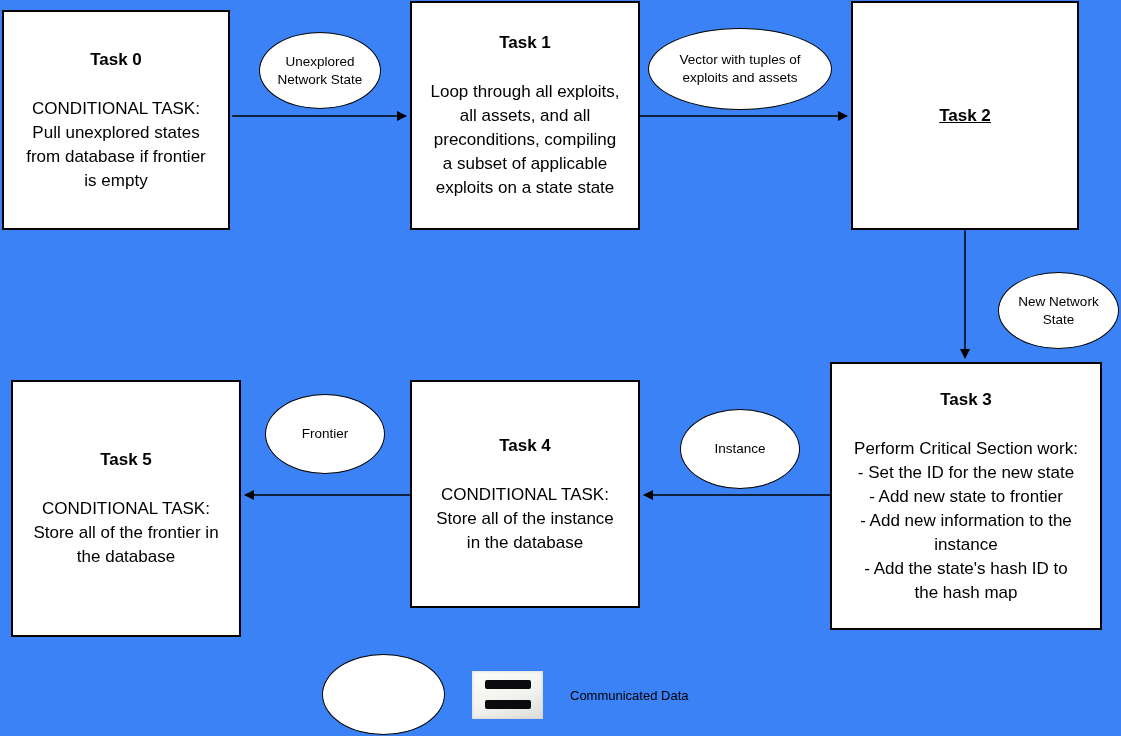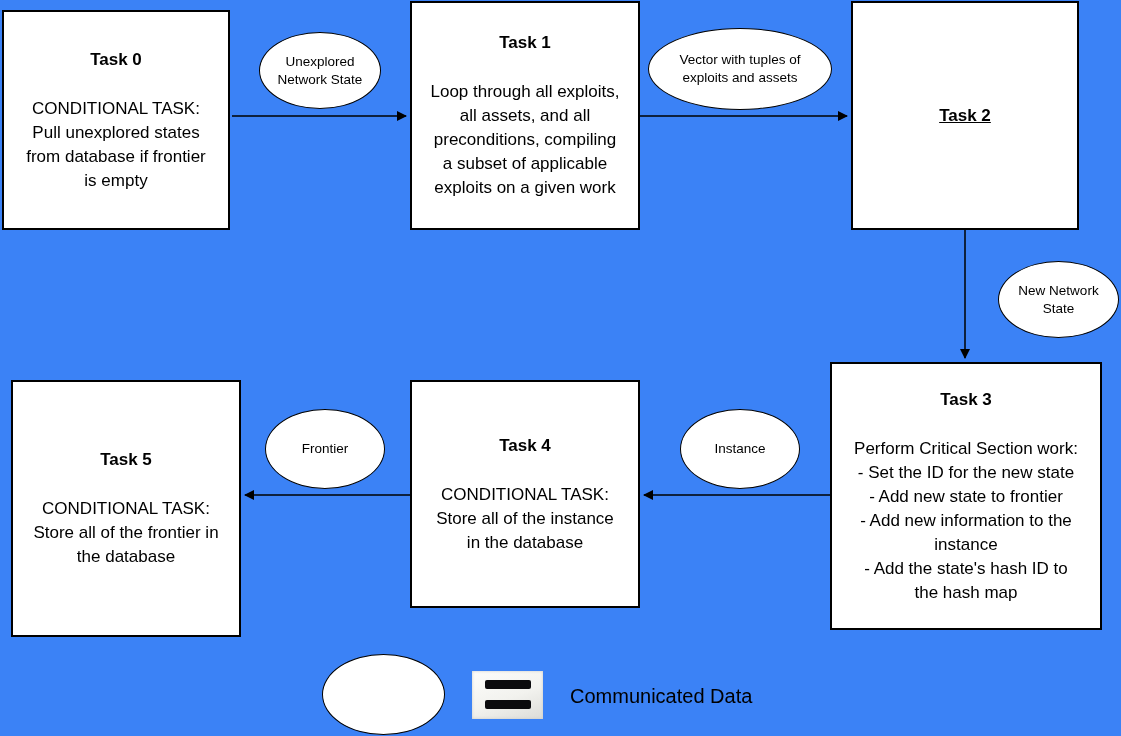--- a/index.html
+++ b/index.html
@@ -60,23 +60,23 @@
     display: flex;
     justify-content: center;
     align-items: center;
     text-align: center;
     font-size: 13.5px;
     line-height: 18px;
     white-space: pre-line;
   }
   #ellipse-unexplored { left: 259px; top: 32px;  width: 122px; height: 77px; }
   #ellipse-vector     { left: 648px; top: 28px;  width: 184px; height: 82px; }
-  #ellipse-newstate   { left: 998px; top: 261px; width: 121px; height: 77px; }
+  #ellipse-newstate   { left: 998px; top: 272px; width: 121px; height: 77px; }
   #ellipse-instance   { left: 680px; top: 409px; width: 120px; height: 80px; }
-  #ellipse-frontier   { left: 265px; top: 409px; width: 120px; height: 80px; text-align: center; }
+  #ellipse-frontier   { left: 265px; top: 394px; width: 120px; height: 80px; text-align: center; }
 
   .legend-ellipse {
     position: absolute;
     left: 322px; top: 654px;
     width: 123px; height: 81px;
     border: 1.5px solid #000000;
     border-radius: 50%;
     background: #ffffff;
     box-sizing: border-box;
   }
@@ -93,21 +93,21 @@
     width: 46px;
     height: 9px;
     background: #0b0b0d;
     border-radius: 2px;
   }
   .equals-bar.top { top: 9px; }
   .equals-bar.bottom { top: 29px; }
   .legend-label {
     position: absolute;
     left: 570px; top: 686px;
-    font-size: 20px;
+    font-size: 13px;
     line-height: 20px;
     white-space: nowrap;
   }
 </style>
 </head>
 <body>
 
 <div class="canvas">
 
   <svg class="connector-layer" viewBox="0 0 1121 736" xmlns="http://www.w3.org/2000/svg">
@@ -130,21 +130,21 @@
 from database if frontier
 is empty</div>
   </div>
 
   <div class="task-box" id="task1">
     <div class="task-title">Task 1</div>
     <div class="task-body">Loop through all exploits,
 all assets, and all
 preconditions, compiling
 a subset of applicable
-exploits on a given work</div>
+exploits on a state state</div>
   </div>
 
   <div class="task-box" id="task2">
     <div class="task-title">Task 2</div>
   </div>
 
   <div class="task-box" id="task3">
     <div class="task-title">Task 3</div>
     <div class="task-body">Perform Critical Section work:
 - Set the ID for the new state

